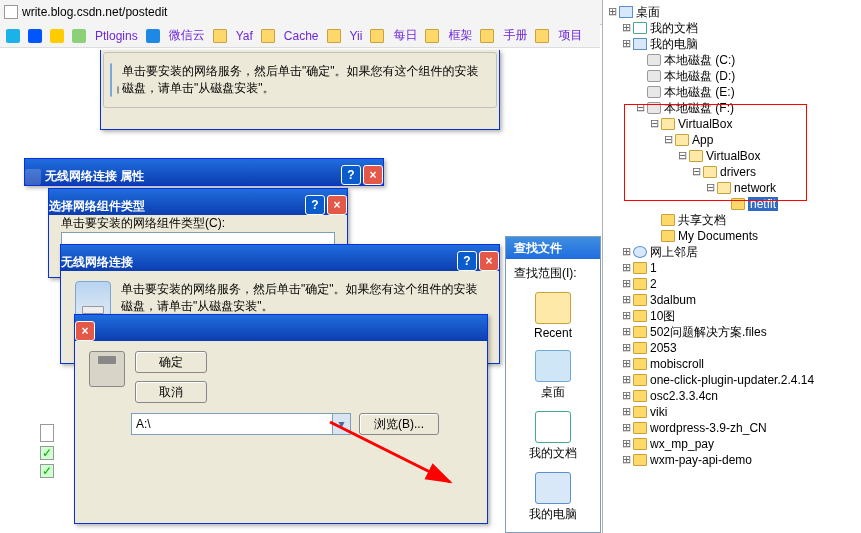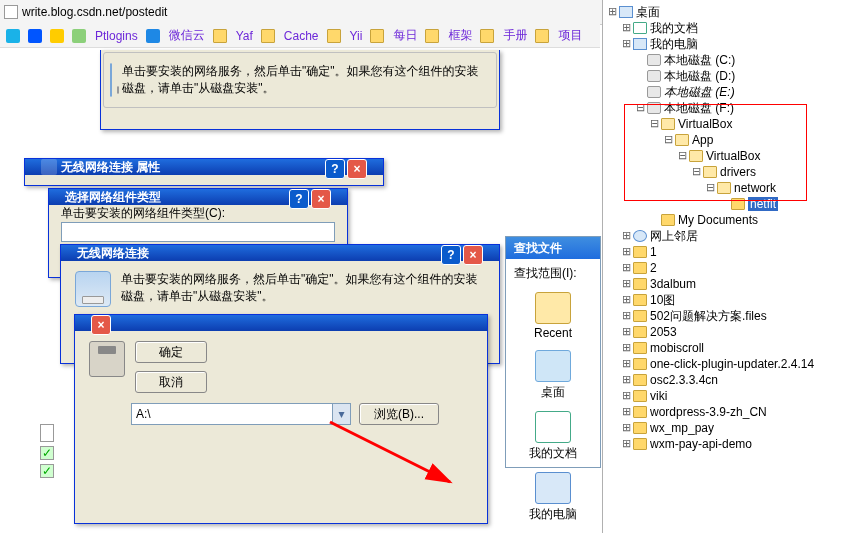--- a/index.html
+++ b/index.html
@@ -19,21 +19,21 @@
 .folder{background:#ffd86b;border:1px solid #c8a33b;border-radius:1px}
 .folder-open{background:#ffe9a8;border:1px solid #c8a33b;border-radius:1px}
 .disk{background:#e8e8e8;border:1px solid #999;border-radius:2px}
 .doc{background:#fff;border:1px solid #4a8;border-radius:1px}
 .pc{background:#d8e8f8;border:1px solid #5a8fd0}
 .net{background:#d8e8f8;border:1px solid #5a8fd0;border-radius:50%}
 .sel{background:#316ac5;color:#fff;padding:0 2px}
 .redbox{position:absolute;border:1px solid red;pointer-events:none}
 
 .xp-win{position:absolute;border:1px solid #0831d9;background:#ece9d8;box-shadow:2px 2px 4px rgba(0,0,0,.3)}
-.xp-title{height:16px;background:linear-gradient(#1f6dde,#0c3db0);color:#fff;display:flex;align-items:flex-start;padding:0 16px;font-weight:bold}
+.xp-title{height:26px;background:linear-gradient(#1f6dde,#0c3db0);color:#fff;display:flex;align-items:flex-end;padding:0 0;font-weight:bold}
 .xp-title .t-ico{width:16px;height:16px;background:#fff3;margin-right:4px;border-radius:2px}
 .xp-title .t-txt{flex:1}
 .xp-btns{display:flex;gap:2px}
 .xp-btns .b{width:20px;height:20px;border:1px solid #fff;border-radius:3px;display:flex;align-items:center;justify-content:center;font-family:Arial;font-weight:bold;font-size:12px}
 .xp-btns .help{background:#0a5bcc;color:#fff}
 .xp-btns .close{background:#e45848;color:#fff}
 .xp-inst{padding:10px 14px;display:flex;gap:10px;color:#000}
 .xp-inst .big-ico{width:36px;height:36px}
 .pc-ico{background:linear-gradient(#b8d4f0,#dde9f5);border:1px solid #7aa7d8;border-radius:4px;position:relative}
 .pc-ico:after{content:"";position:absolute;bottom:2px;left:6px;right:6px;height:6px;background:#eee;border:1px solid #999;border-radius:1px}
@@ -186,21 +186,21 @@
 
 <svg class="arrow" style="left:320px;top:412px" width="160" height="90">
   <defs>
       <marker id="ah" markerWidth="10" markerHeight="10" refX="8" refY="3" orient="auto">
         <path d="M0,0 L9,3 L0,6 Z" fill="red"></path>
       </marker>
     </defs>
   <line x1="10" y1="10" x2="130" y2="70" stroke="red" stroke-width="3" marker-end="url(#ah)"></line>
 </svg>
 
-<div class="find-panel" style="left:505px;top:236px;width:96px;height:232px">
+<div class="find-panel" style="left:505px;top:236px;width:96px;height:297px">
   <div class="find-title">查找文件</div>
   <div class="find-body">
     <div>查找范围(I):</div>
     <div class="find-item">
       <div class="big recent"></div>
       <div>Recent</div>
     </div>
     <div class="find-item">
       <div class="big desk"></div>
       <div>桌面</div>
@@ -235,21 +235,21 @@
     <div class="node" style="padding-left: 32px;">
       <div class="tw"></div>
       <div class="fic disk"></div>
       <span>本地磁盘 (C:)</span>
     </div>
     <div class="node" style="padding-left: 32px;">
       <div class="tw"></div>
       <div class="fic disk"></div>
       <span>本地磁盘 (D:)</span>
     </div>
-    <div class="node" style="padding-left: 32px; font-style: italic;">
+    <div class="node" style="padding-left: 32px;">
       <div class="tw"></div>
       <div class="fic disk"></div>
       <span>本地磁盘 (E:)</span>
     </div>
     <div class="node" style="padding-left: 32px;">
       <div class="tw">⊟</div>
       <div class="fic disk"></div>
       <span>本地磁盘 (F:)</span>
     </div>
     <div class="node" style="padding-left: 46px;">
@@ -278,20 +278,25 @@
       <span>network</span>
     </div>
     <div class="node" style="padding-left: 116px;">
       <div class="tw"></div>
       <div class="fic folder"></div>
       <span class="sel">netflt</span>
     </div>
     <div class="node" style="padding-left: 46px;">
       <div class="tw"></div>
       <div class="fic folder"></div>
+      <span>共享文档</span>
+    </div>
+    <div class="node" style="padding-left: 46px;">
+      <div class="tw"></div>
+      <div class="fic folder"></div>
       <span>My Documents</span>
     </div>
     <div class="node" style="padding-left: 18px;">
       <div class="tw">⊞</div>
       <div class="fic net"></div>
       <span>网上邻居</span>
     </div>
     <div class="node" style="padding-left: 18px;">
       <div class="tw">⊞</div>
       <div class="fic folder"></div>

